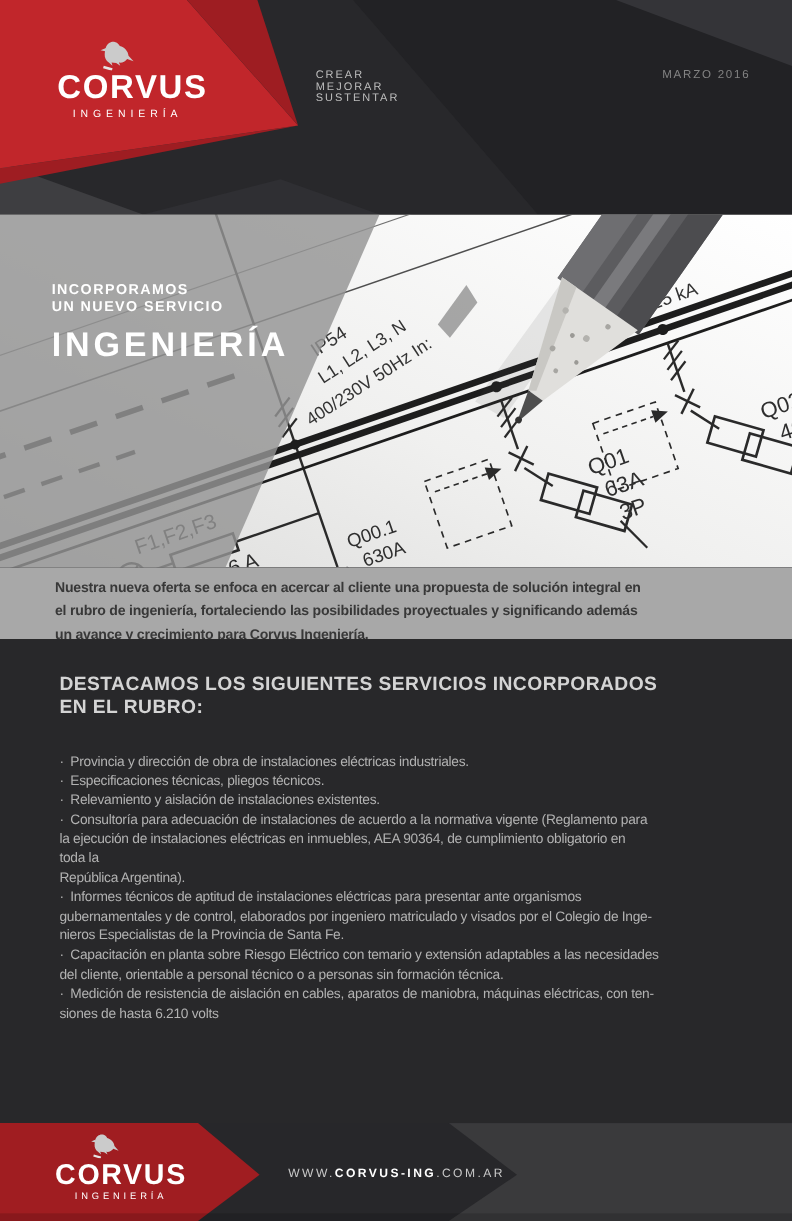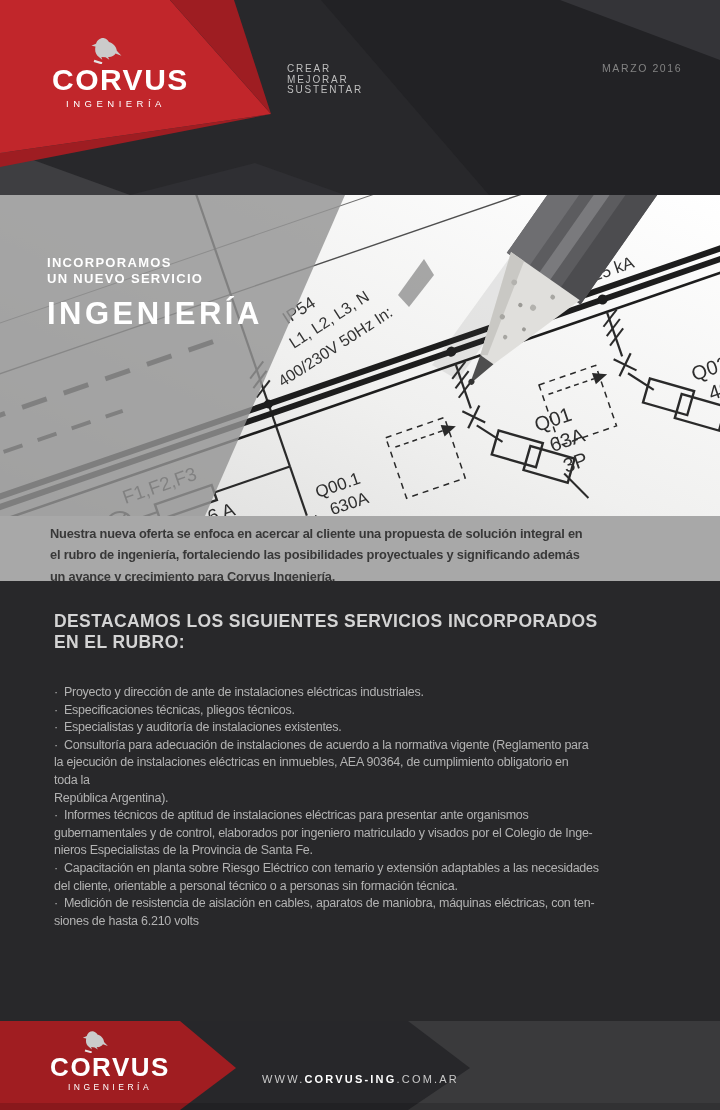--- a/index.html
+++ b/index.html
@@ -48,21 +48,21 @@
   .svc-item{color:var(--text-muted,#b2b2b2);font-size:12.5px;letter-spacing:-0.25px;
     line-height:17.6px;white-space:pre-line;}
 
   
   .footer{position:absolute;left:0;top:1021px;width:720px;height:89px;}
   .brand-footer{left:48px;top:7px;width:124px;position:absolute;}
   .brand-footer .crow{margin-left:32px;}
   .brand-footer .brand-name{font-size:26px;}
   .brand-footer .brand-tagline{font-size:8.5px;letter-spacing:3.5px;margin-top:3px;}
   .site-url{position:absolute;left:262px;top:40px;font-size:11px;letter-spacing:2.2px;
-    color:#c9c9c9;text-decoration:none;white-space:nowrap;margin-top:12px;}
+    color:#c9c9c9;text-decoration:none;white-space:nowrap;}
   .site-url .dom{color:#ffffff;font-weight:bold;}
 </style>
 </head>
 <body>
 
 <div class="page">
 
   <div class="header">
     <svg width="720" height="195" viewBox="0 0 720 195">
       <rect width="720" height="195" fill="var(--header-bg,#28282b)"></rect>
@@ -214,23 +214,23 @@
   <div class="band">
     <div class="band-text">Nuestra nueva oferta se enfoca en acercar al cliente una propuesta de solución integral en
 el rubro de ingeniería, fortaleciendo las posibilidades proyectuales y significando además
 un avance y crecimiento para Corvus Ingeniería.</div>
   </div>
 
   <div class="content">
     <div class="svc-heading">DESTACAMOS LOS SIGUIENTES SERVICIOS INCORPORADOS
 EN EL RUBRO:</div>
     <div class="svc-list">
-      <div class="svc-item">· Proyecto y dirección de ante de instalaciones eléctricas industriales.</div>
+      <div class="svc-item">· Provincia y dirección de obra de instalaciones eléctricas industriales.</div>
       <div class="svc-item">· Especificaciones técnicas, pliegos técnicos.</div>
-      <div class="svc-item">· Especialistas y auditoría de instalaciones existentes.</div>
+      <div class="svc-item">· Relevamiento y aislación de instalaciones existentes.</div>
       <div class="svc-item">· Consultoría para adecuación de instalaciones de acuerdo a la normativa vigente (Reglamento para
 la ejecución de instalaciones eléctricas en inmuebles,  AEA 90364, de cumplimiento obligatorio en
 toda la
 República Argentina).</div>
       <div class="svc-item">· Informes técnicos de aptitud de instalaciones eléctricas para presentar ante organismos
 gubernamentales y de control, elaborados por ingeniero matriculado y visados por el Colegio de Inge-
 nieros Especialistas de la Provincia de Santa Fe.</div>
       <div class="svc-item">· Capacitación en planta sobre Riesgo Eléctrico con temario y extensión adaptables a las necesidades
 del cliente, orientable a personal técnico o a personas sin formación técnica.</div>
       <div class="svc-item">· Medición de resistencia de aislación en cables, aparatos de maniobra, máquinas eléctricas, con ten-

